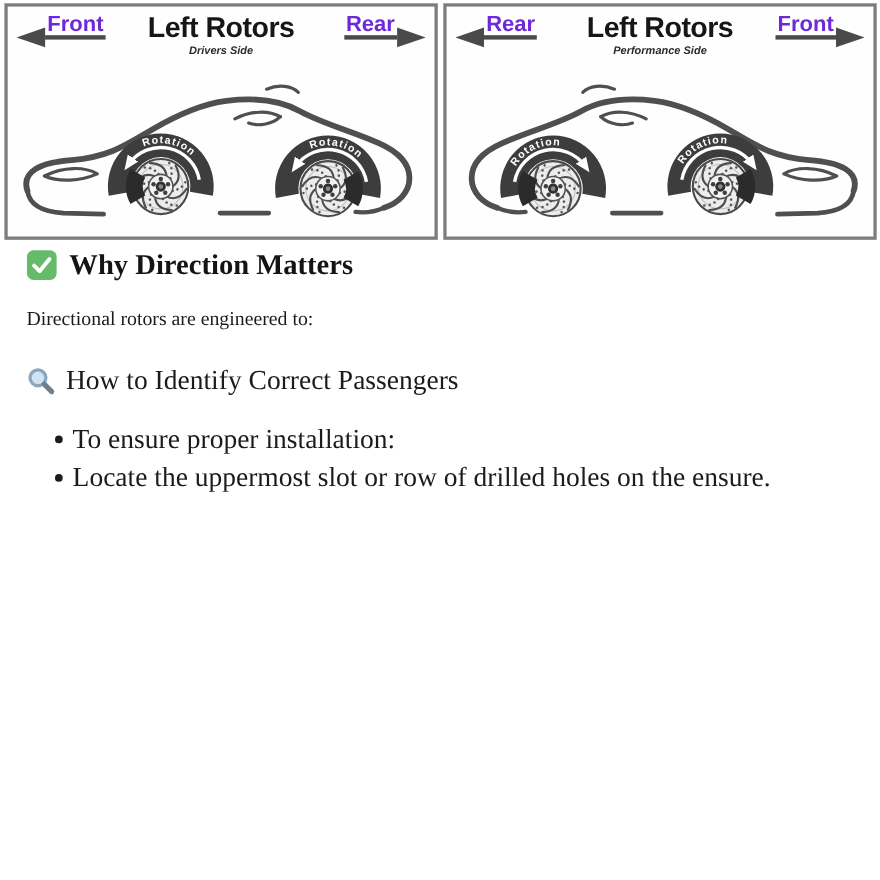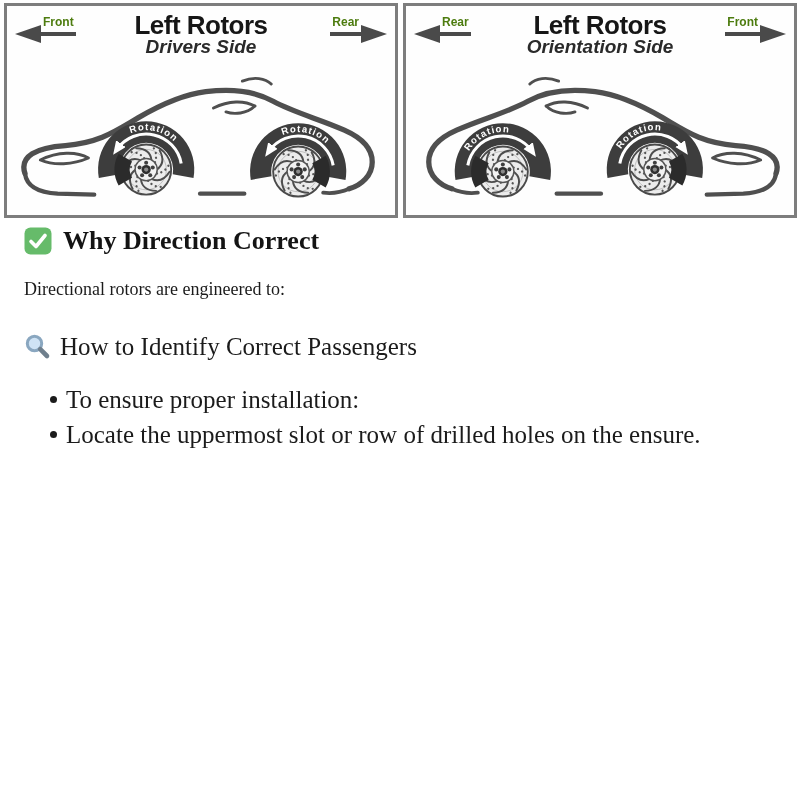--- a/index.html
+++ b/index.html
@@ -3,23 +3,23 @@
 <meta charset="utf-8">
 <style>
   html,body{margin:0;padding:0;background:#fff;}
   body{width:800px;height:800px;overflow:hidden;font-family:"Liberation Serif",serif;color:#1b1b1b;}
 
   
   .diagram{display:flex;gap:5px;padding:3px 3px 0 4px;box-sizing:border-box;}
   .panel{flex:1;border:3px solid #7d7d7d;height:215px;background:#fefefe;box-sizing:border-box;position:relative;overflow:hidden;}
   .panel-header{position:relative;text-align:center;height:54px;padding-top:6px;box-sizing:border-box;font-family:"Liberation Sans",sans-serif;}
   .panel-title{font-size:26px;font-weight:700;color:#161616;line-height:26px;letter-spacing:-0.5px;}
-  .panel-subtitle{font-size:19px;font-weight:700;font-style:italic;color:#2a2a2a;line-height:17px;}
+  .panel-subtitle{font-size:10px;font-weight:700;font-style:italic;color:#2a2a2a;line-height:17px;}
   .dir{position:absolute;top:8px;display:flex;align-items:flex-end;font-family:"Liberation Sans",sans-serif;
-       font-size:12px;font-weight:700;color:#4d7c0f;border-bottom:4px solid #4a4a4a;padding:0 2px 1px 2px;line-height:17px;}
+       font-size:20px;font-weight:700;color:#6d28d9;border-bottom:4px solid #4a4a4a;padding:0 2px 1px 2px;line-height:17px;}
   .dir-left{left:34px;}
   .dir-right{right:34px;}
   .tri{width:0;height:0;display:inline-block;}
   .tri-left{border-top:9px solid transparent;border-bottom:9px solid transparent;border-right:26px solid #4a4a4a;
             position:absolute;left:-26px;bottom:-11px;}
   .tri-right{border-top:9px solid transparent;border-bottom:9px solid transparent;border-left:26px solid #4a4a4a;
              position:absolute;right:-26px;bottom:-11px;}
   .car-svg{display:block;width:100%;height:152px;margin-top:-2px;}
 
   .arch{fill:#3d3d3d;}
@@ -130,21 +130,21 @@
     </svg>
   </div>
 
   <div class="panel">
     <div class="panel-header">
       <span class="dir dir-left">
         <span class="tri tri-left"></span>
         <span>Rear</span>
       </span>
       <div class="panel-title">Left Rotors</div>
-      <div class="panel-subtitle">Orientation Side</div>
+      <div class="panel-subtitle">Performance Side</div>
       <span class="dir dir-right">
         <span>Front</span>
         <span class="tri tri-right"></span>
       </span>
     </div>
 
     <svg class="car-svg" viewBox="0 0 390 158">
       <g transform="translate(390,0) scale(-1,1)">
         <path class="carline" stroke-width="5.5" d="M 12 120 C 6 102 24 93 54 91 C 90 88 106 76 130 62 C 154 48 176 38 200 35 C 232 31 254 36 270 45 C 292 57 320 64 344 75 C 362 83 373 94 373 108 C 373 122 362 132 349 136"></path>
         <path class="carline" stroke-width="3" d="M 28 106 C 46 97 66 97 78 104 C 62 111 42 112 28 106 Z"></path>
@@ -177,21 +177,21 @@
 
 <div class="content">
 
   <h2 class="h-check">
     <span class="emoji-box">
       <svg width="28" height="28" viewBox="0 0 28 28">
           <rect x="0.5" y="0.5" width="27" height="27" rx="6" fill="#66bb6a"></rect>
           <path d="M 7 14.5 L 12 19.5 L 21 8.5" fill="none" stroke="#fff" stroke-width="3.6" stroke-linecap="round" stroke-linejoin="round"></path>
         </svg>
     </span>
-    <span>Why Direction Correct</span>
+    <span>Why Direction Matters</span>
   </h2>
 
   <p class="lead">Directional rotors are engineered to:</p>
 
 
   <h3 class="h-mag">
     <span class="emoji-box">
       <svg width="27" height="27" viewBox="0 0 27 27">
           <circle cx="10.5" cy="10.5" r="7.2" fill="#cfe3f5" stroke="#8aa7c0" stroke-width="3"></circle>
           <line x1="16.2" y1="16.2" x2="23" y2="23" stroke="#6f7f8d" stroke-width="4.6" stroke-linecap="round"></line>

